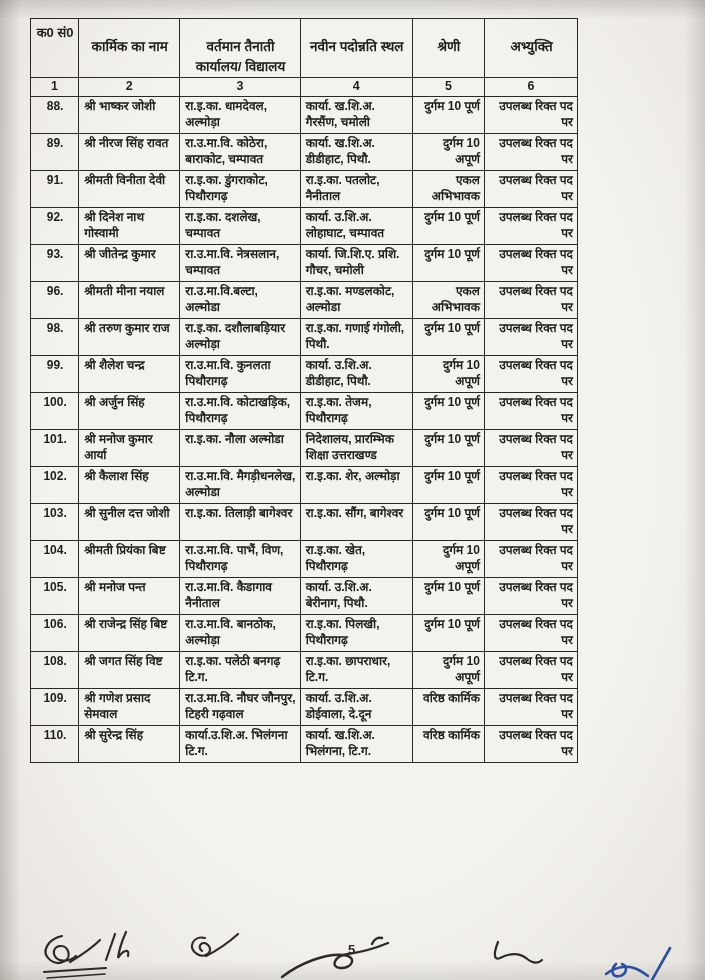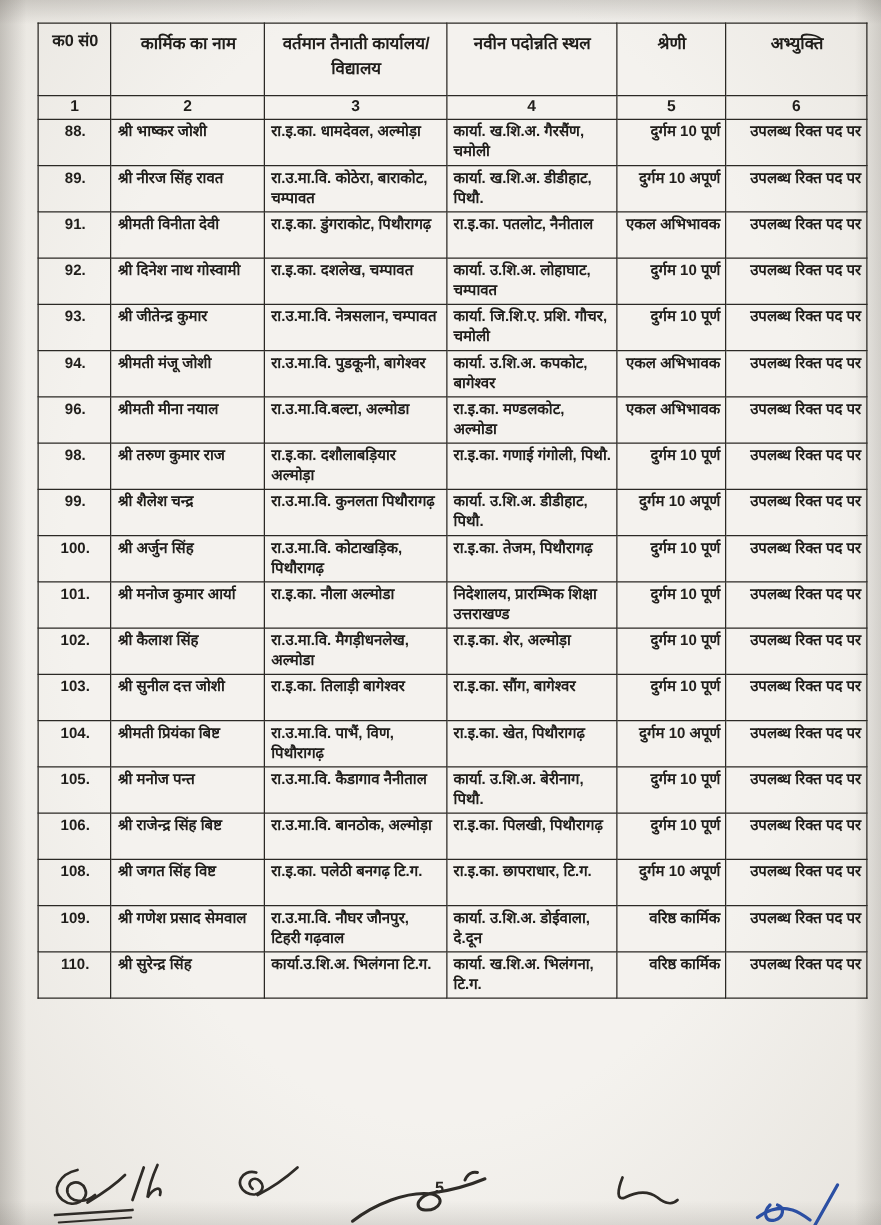--- a/index.html
+++ b/index.html
@@ -15,21 +15,21 @@
     inset: 0;
     background:
       linear-gradient(90deg, rgba(90,85,78,.28) 0%, rgba(90,85,78,0) 3%, rgba(90,85,78,0) 97%, rgba(90,85,78,.20) 100%),
       linear-gradient(180deg, rgba(90,85,78,.22) 0%, rgba(90,85,78,0) 2%, rgba(90,85,78,0) 98%, rgba(90,85,78,.15) 100%),
       radial-gradient(ellipse at 50% 45%, #f4f2ee 60%, #e7e4de 100%);
   }
   table.promo {
     position: absolute;
     left: 30px;
     top: 18px;
-    width: 664px;
+    width: 548px;
     border-collapse: collapse;
     table-layout: fixed;
     color: #201e1b;
   }
   table.promo th, table.promo td {
     border: 1.6px solid #2b2925;
     padding: 2px 4px 1px 5px;
     vertical-align: top;
     overflow: hidden;
   }
@@ -40,21 +40,21 @@
   table.promo col.c4 { width: 20.5%; }
   table.promo col.c5 { width: 13.2%; }
   table.promo col.c6 { width: 17.0%; }
 
   tr.header-row th {
     height: 58px;
     font-size: 13.5px;
     font-weight: 700;
     text-align: center;
     vertical-align: top;
-    padding-top: 6px;
+    padding-top: 18px;
     line-height: 1.45;
   }
   tr.header-row th:first-child { font-size: 13px; padding-top: 5px; }
   tr.index-row td {
     height: 19px;
     font-size: 12.5px;
     font-weight: 700;
     text-align: center;
     padding: 0;
     line-height: 17px;
@@ -146,28 +146,20 @@
         </tr>
         <tr class="data-row">
           <td class="cell-sn">93.</td>
           <td class="cell-name">श्री जीतेन्द्र कुमार</td>
           <td class="cell-current">रा.उ.मा.वि. नेत्रसलान, चम्पावत</td>
           <td class="cell-new">कार्या. जि.शि.ए. प्रशि. गौचर, चमोली</td>
           <td class="cell-category">दुर्गम 10 पूर्ण</td>
           <td class="cell-remark">उपलब्ध रिक्त पद पर</td>
         </tr>
         <tr class="data-row">
-          <td class="cell-sn">94.</td>
-          <td class="cell-name">श्रीमती मंजू जोशी</td>
-          <td class="cell-current">रा.उ.मा.वि. पुडकूनी, बागेश्वर</td>
-          <td class="cell-new">कार्या. उ.शि.अ. कपकोट, बागेश्वर</td>
-          <td class="cell-category">एकल अभिभावक</td>
-          <td class="cell-remark">उपलब्ध रिक्त पद पर</td>
-        </tr>
-        <tr class="data-row">
           <td class="cell-sn">96.</td>
           <td class="cell-name">श्रीमती मीना नयाल</td>
           <td class="cell-current">रा.उ.मा.वि.बल्टा, अल्मोडा</td>
           <td class="cell-new">रा.इ.का. मण्डलकोट, अल्मोडा</td>
           <td class="cell-category">एकल अभिभावक</td>
           <td class="cell-remark">उपलब्ध रिक्त पद पर</td>
         </tr>
         <tr class="data-row">
           <td class="cell-sn">98.</td>
           <td class="cell-name">श्री तरुण कुमार राज</td>

